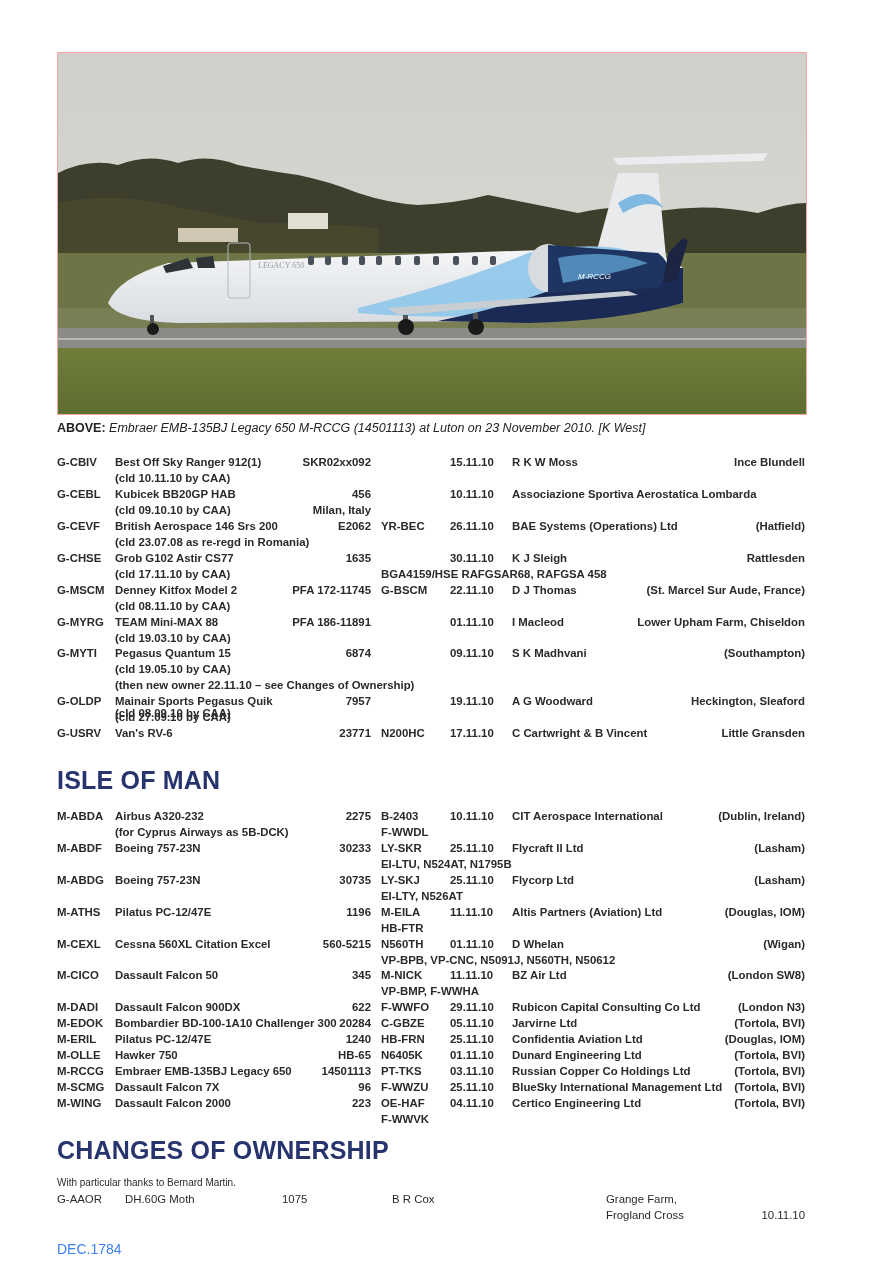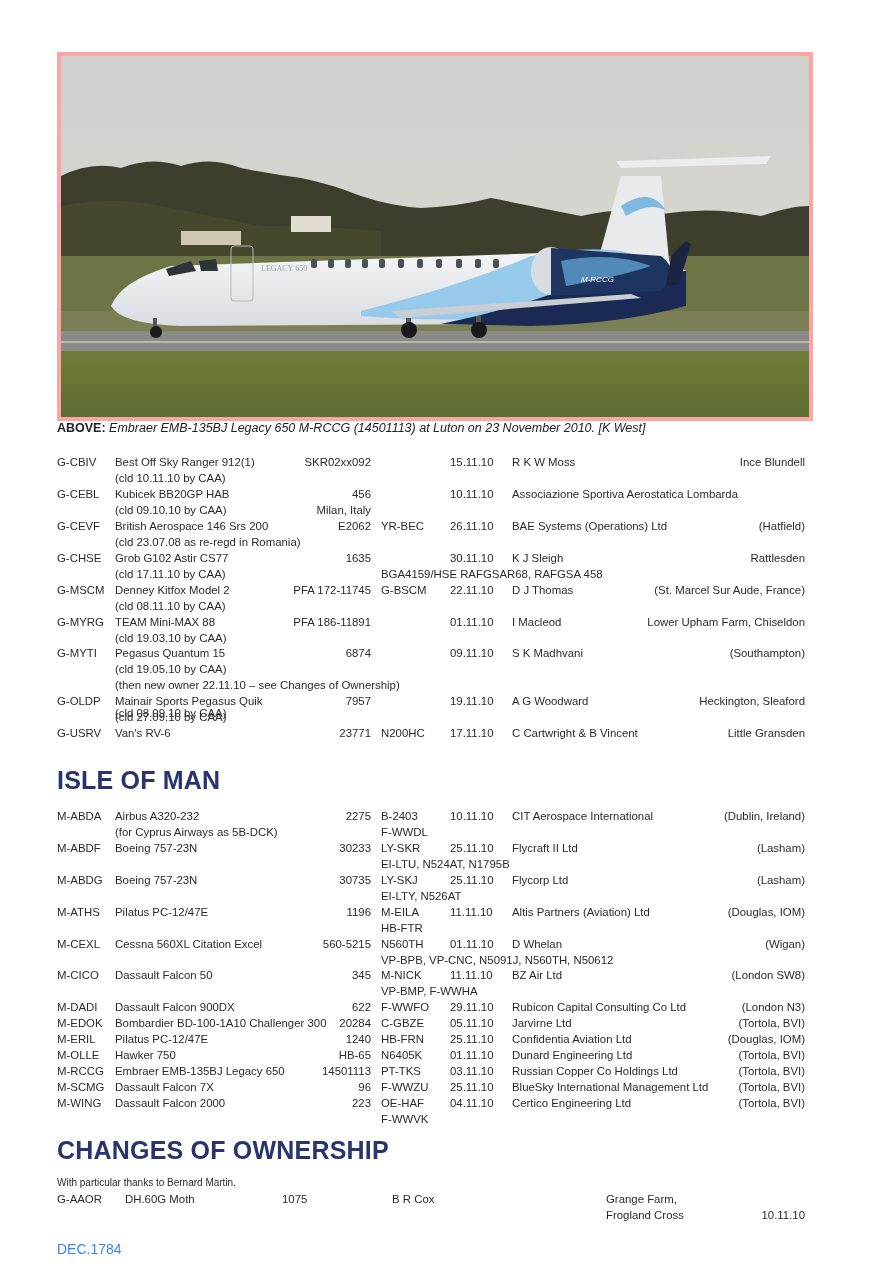--- a/index.html
+++ b/index.html
@@ -1,25 +1,25 @@
 <!DOCTYPE html>
 <html><head>
 <meta charset="utf-8">
 <style>
   html, body { margin: 0; padding: 0; background: #ffffff; }
   body { width: 889px; height: 1280px; position: relative; overflow: hidden;
          font-family: "Liberation Sans", "DejaVu Sans", sans-serif; color: #222; }
   .photo { position: absolute; left: 57px; top: 52px; width: 748px; height: 361px;
-           border: 4px solid #fca5a5; overflow: hidden; text-align: center; }
+           border: 1px solid #fca5a5; overflow: hidden; text-align: center; }
   .photo svg { display: block; width: 100%; height: 100%; }
   .caption { position: absolute; left: 57px; top: 421px; font-size: 12.5px; color: #222; white-space: nowrap; }
   .caption b { font-weight: bold; }
   .caption i { font-style: italic; }
 
-  .row { position: absolute; left: 57px; width: 748px; height: 16px; font-size: 11.4px; line-height: 16px; white-space: nowrap; color: #2a2a2a; }
+  .row { position: absolute; left: 57px; width: 748px; height: 16px; font-size: 11.4px; line-height: 16px; white-space: nowrap; color: #2a2a2a; font-weight: bold; }
   .row span { position: absolute; top: 0; }
   .c-reg { left: 0; }
   .c-type { left: 58px; }
   .c-cn { right: 434px; text-align: right; }
   .c-prev { left: 324px; }
   .c-date { left: 393px; }
   .c-owner { left: 455px; }
   .c-loc { right: 0; text-align: right; }
   .c-sub { left: 58px; }
   .c-subprev { left: 324px; }

